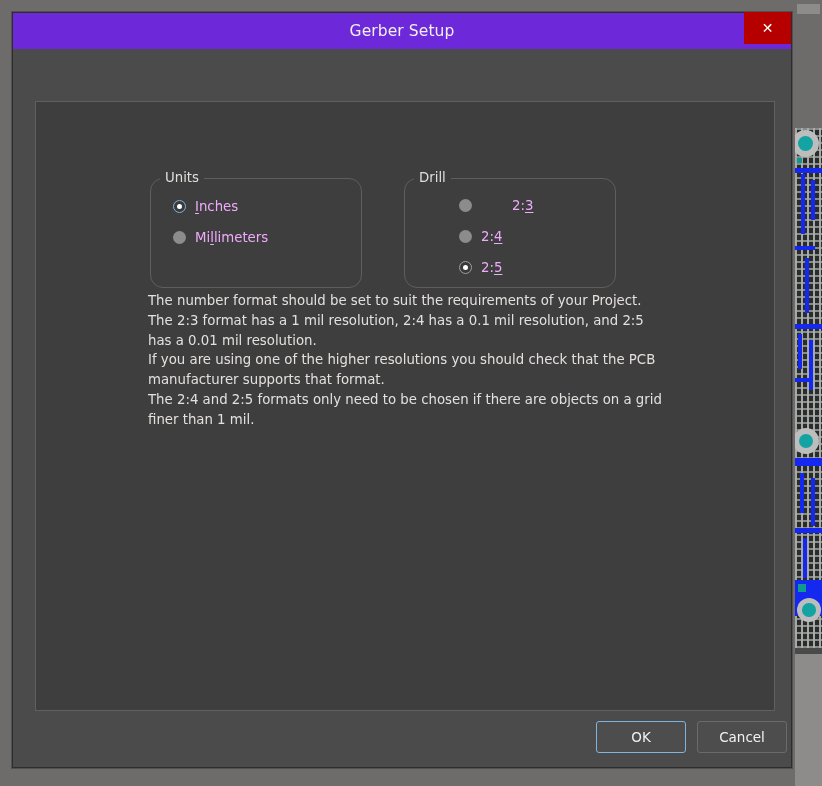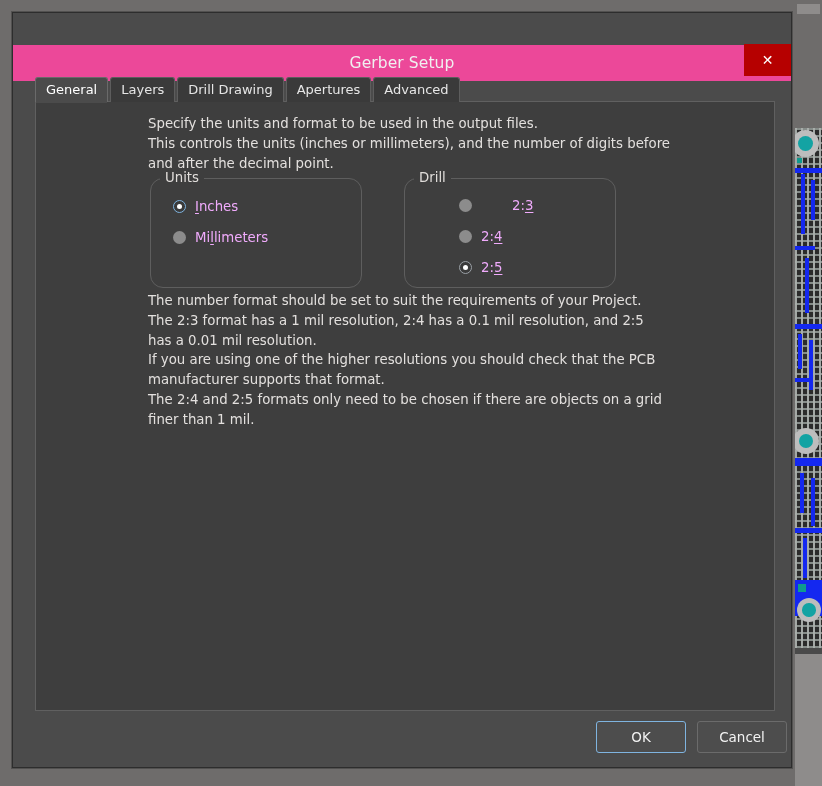--- a/index.html
+++ b/index.html
@@ -104,25 +104,24 @@
     height: 756px;
     background: #4b4b4b;
     border: 1px solid #2d2d2d;
     box-sizing: border-box;
     box-shadow: 0 0 0 1px rgba(0,0,0,.25);
   }
 
   #titlebar {
     position: relative;
     height: 36px;
-    background: #ec4899;
+    background: #6d28d9;
     display: flex;
     align-items: center;
     justify-content: center;
-    margin-top: 32px;
   }
   #dialog-title {
     color: #f0f0f0;
     font-size: 15.5px;
     letter-spacing: .1px;
     user-select: none;
   }
   #close-button {
     position: absolute;
     right: 0px;
@@ -354,32 +353,23 @@
   </div>
 </div>
 
 <div id="dialog">
 
   <div id="titlebar">
     <div id="dialog-title">Gerber Setup</div>
     <button id="close-button">✕</button>
   </div>
 
-  <div id="tabstrip">
-    <div class="tab active">General</div>
-    <div class="tab">Layers</div>
-    <div class="tab">Drill Drawing</div>
-    <div class="tab">Apertures</div>
-    <div class="tab">Advanced</div>
-  </div>
 
   <div id="tabpanel">
 
-    <div class="para" id="intro-text">Specify the units and format to be used in the output files.
-This controls the units (inches or millimeters), and the number of digits before and after the decimal point.</div>
 
     <div class="groupbox" id="units-group">
       <div class="gb-title">Units</div>
 
       <div class="radio-row" style="left:22px; top:20px;">
         <span class="radio-dot checked focused"></span>
         <span class="radio-label"><u>I</u>nches</span>
       </div>
 
       <div class="radio-row" style="left:22px; top:51px;">

